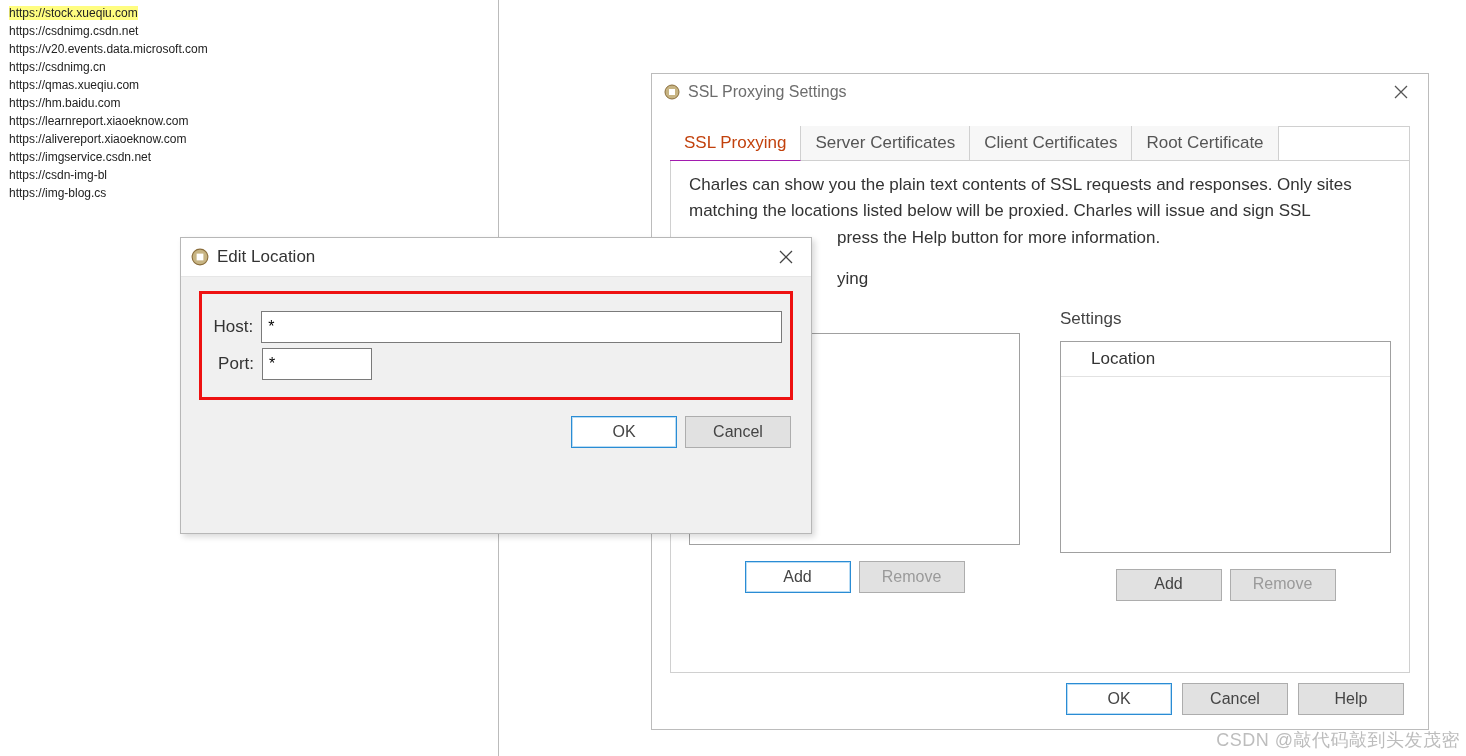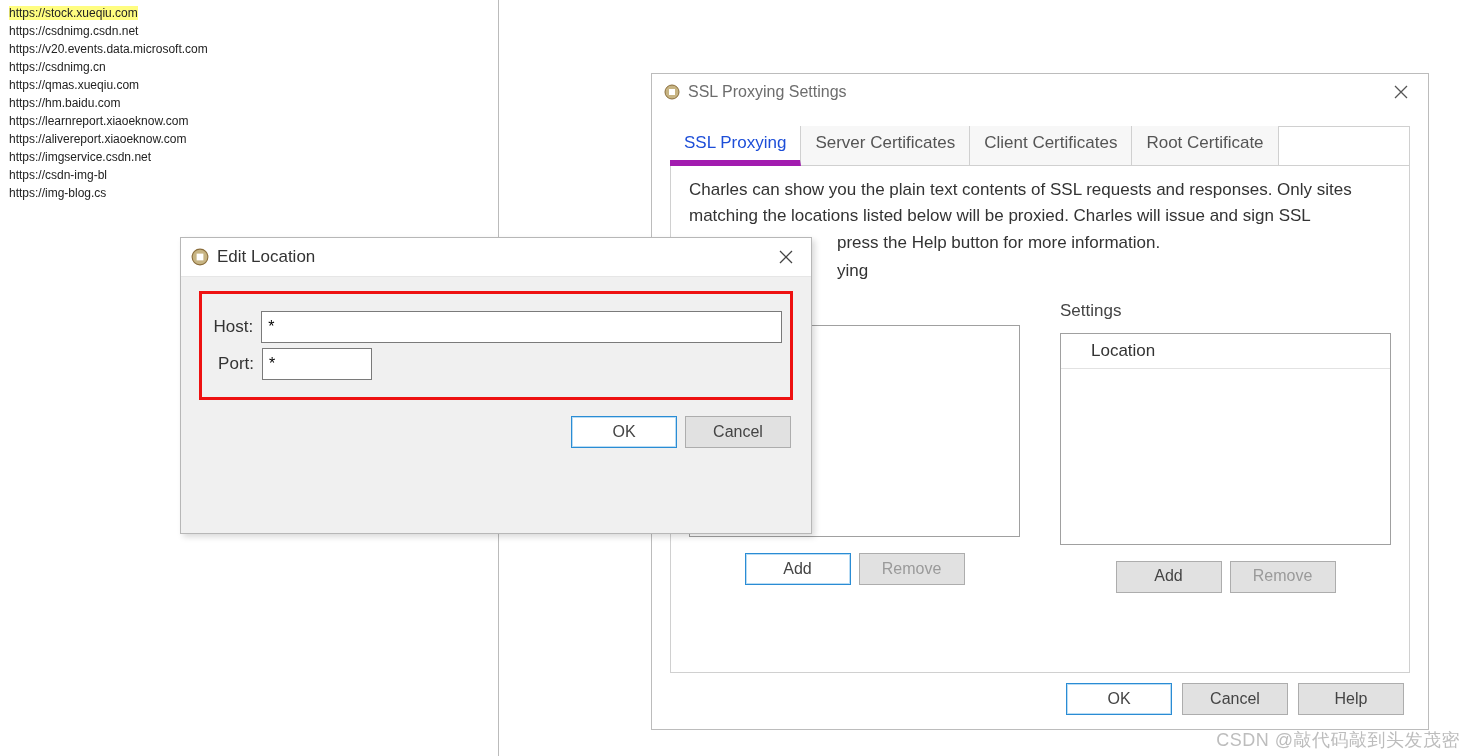--- a/index.html
+++ b/index.html
@@ -11,21 +11,21 @@
 
 .sslwin{position:absolute;left:651px;top:73px;width:776px;height:655px;background:#fff;border:1px solid #bcbcbc}
 .sslwin .titlebar{height:36px;display:flex;align-items:center;padding:0 12px;color:#6d6d6d;font-size:16px}
 .sslwin .titlebar .ico{width:16px;height:16px;margin-right:8px;display:inline-block}
 .sslwin .titlebar .spacer{flex:1}
 .sslwin .closex{font-size:15px;color:#555;padding:2px 8px}
 .sslwin .body{padding:16px 18px 0 18px}
 .tabs{border:1px solid #d0d0d0;position:relative;height:545px}
 .tabbar{display:flex;border-bottom:1px solid #d0d0d0;position:relative;top:-1px;margin-left:-1px}
 .tabbar .tab{padding:7px 14px;font-size:17px;color:#555;cursor:pointer;background:#f7f7f7;border-right:1px solid #d0d0d0}
-.tabbar .tab.active{background:#fff;border-bottom:6px solid #a21caf;margin-bottom:-1px;color:#1d4ed8}
+.tabbar .tab.active{background:#fff;border-bottom:1px solid #a21caf;margin-bottom:-1px;color:#c2410c}
 .tabbody{padding:10px 18px;font-size:17px;color:#333;line-height:1.55}
 .cols{display:flex;gap:40px;margin-top:14px}
 .col{flex:1}
 .col h4{font-weight:400;margin:0 0 8px 0;font-size:17px;color:#444}
 .listbox{border:1px solid #a0a0a0;height:210px;background:#fff}
 .listbox .hdr{padding:4px 30px;border-bottom:1px solid #e2e2e2;background:#fff;color:#333;font-size:17px}
 .btnrow{display:flex;gap:8px;justify-content:center;margin-top:16px}
 .btn{min-width:104px;height:30px;border:1px solid #adadad;background:#e1e1e1;font-size:16px;color:#444;display:flex;align-items:center;justify-content:center;cursor:pointer}
 .btn.primary{background:#fff;border:1px solid #2a8cd4;box-shadow:inset 0 0 0 1px #b9dcf4}
 .btn.disabled{color:#9a9a9a}
@@ -92,21 +92,21 @@
         <div class="tab active">SSL Proxying</div>
         <div class="tab">Server Certificates</div>
         <div class="tab">Client Certificates</div>
         <div class="tab">Root Certificate</div>
       </div>
       <div class="tabbody">
         <div>
           <span>Charles can show you the plain text contents of SSL requests and responses. Only sites matching the locations listed below will be proxied. Charles will issue and sign SSL</span>
           <div style="margin-left:148px"><span>press the Help button for more information.</span></div>
         </div>
-        <div style="margin-left:148px;margin-top:2px">ying</div>
+        <div style="margin-left:148px;margin-top:15px">ying</div>
 
         <div class="cols">
           <div class="col">
             <div class="listbox" style="margin-top:27px"></div>
             <div class="btnrow">
               <div class="btn primary">Add</div>
               <div class="btn disabled">Remove</div>
             </div>
           </div>
           <div class="col">

